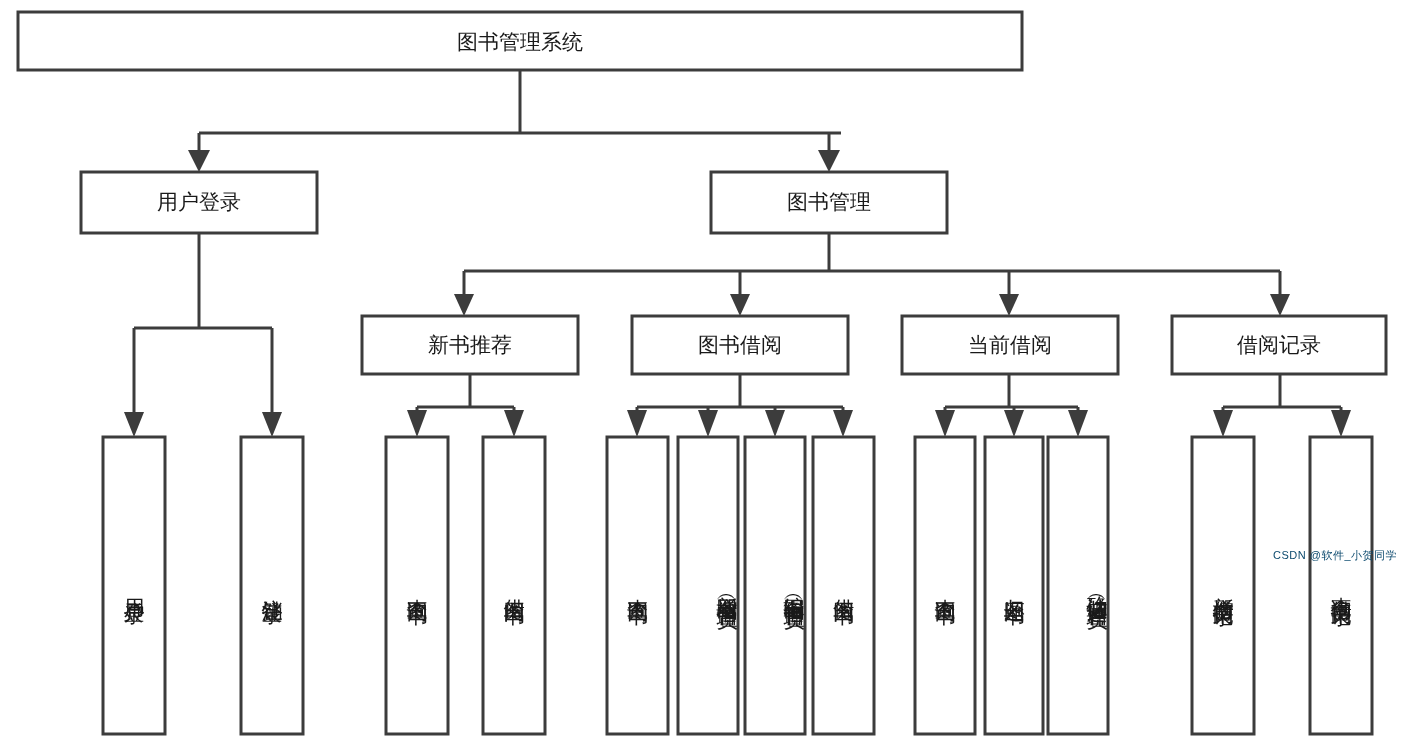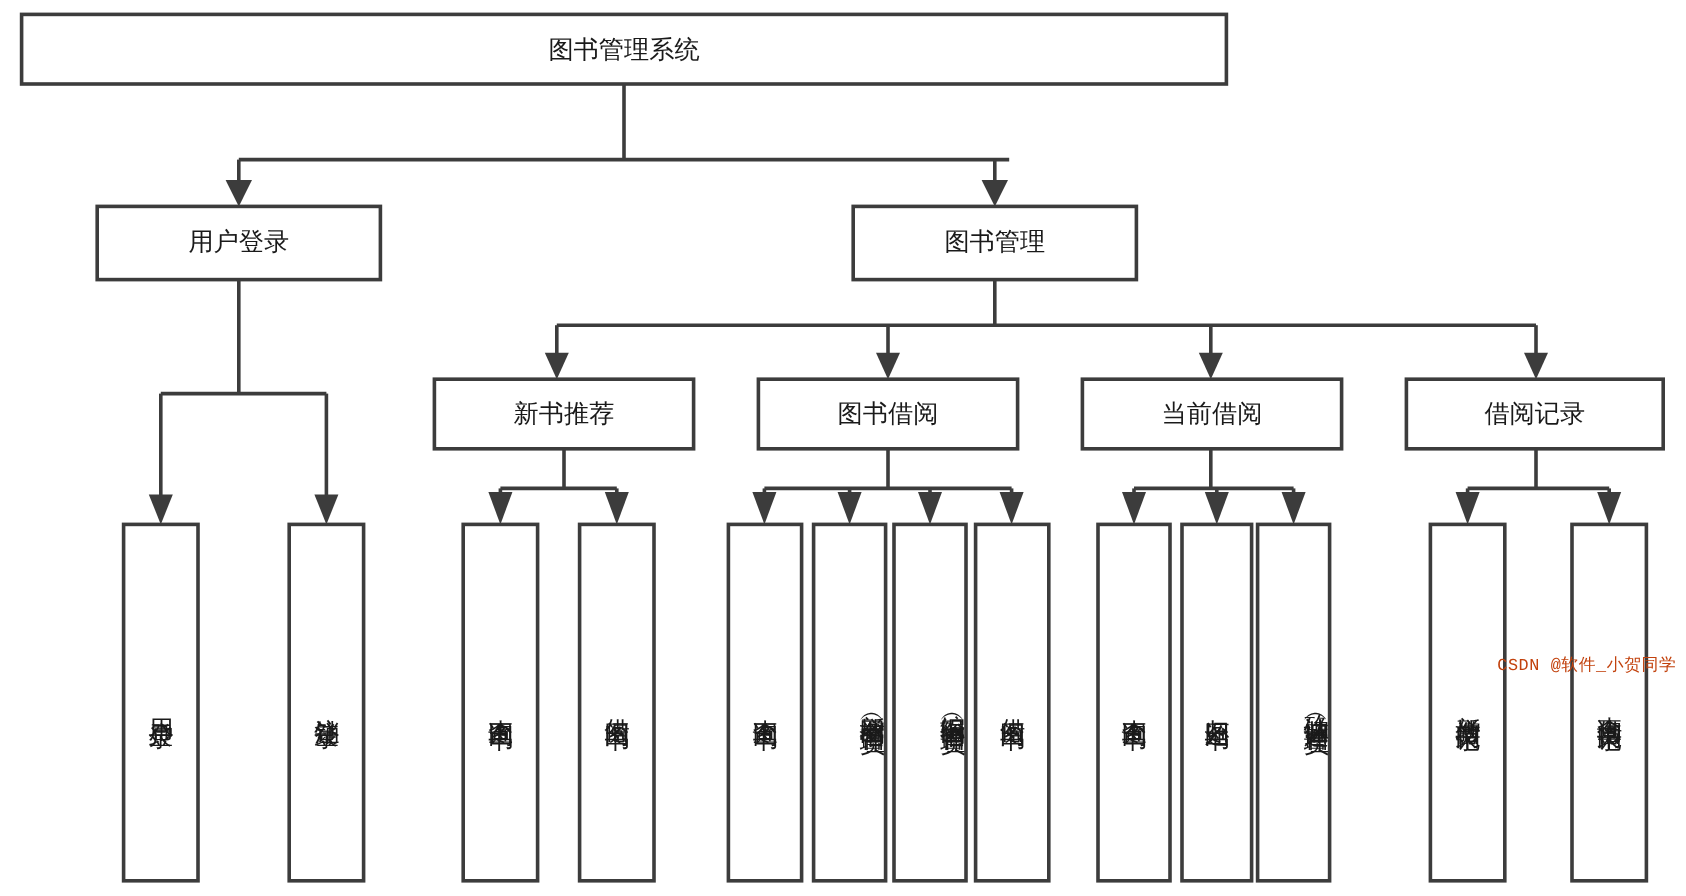--- a/index.html
+++ b/index.html
@@ -55,23 +55,23 @@
     fill: none;
   }
   .arrow-head {
     fill: #3c3c3c;
     stroke: none;
   }
   #watermark {
     position: absolute;
     right: 8px;
     bottom: 4px;
-    font-family: Liberation Mono, monospace;
-    font-size: 14px;
-    color: #c2410c;
+    font-family: Liberation Sans, sans-serif;
+    font-size: 11px;
+    color: #0c4a6e;
     letter-spacing: 0.5px;
     white-space: nowrap;
     user-select: none;
   }
 </style>
 </head>
 <body>
 
 <div id="diagram-root">
 

